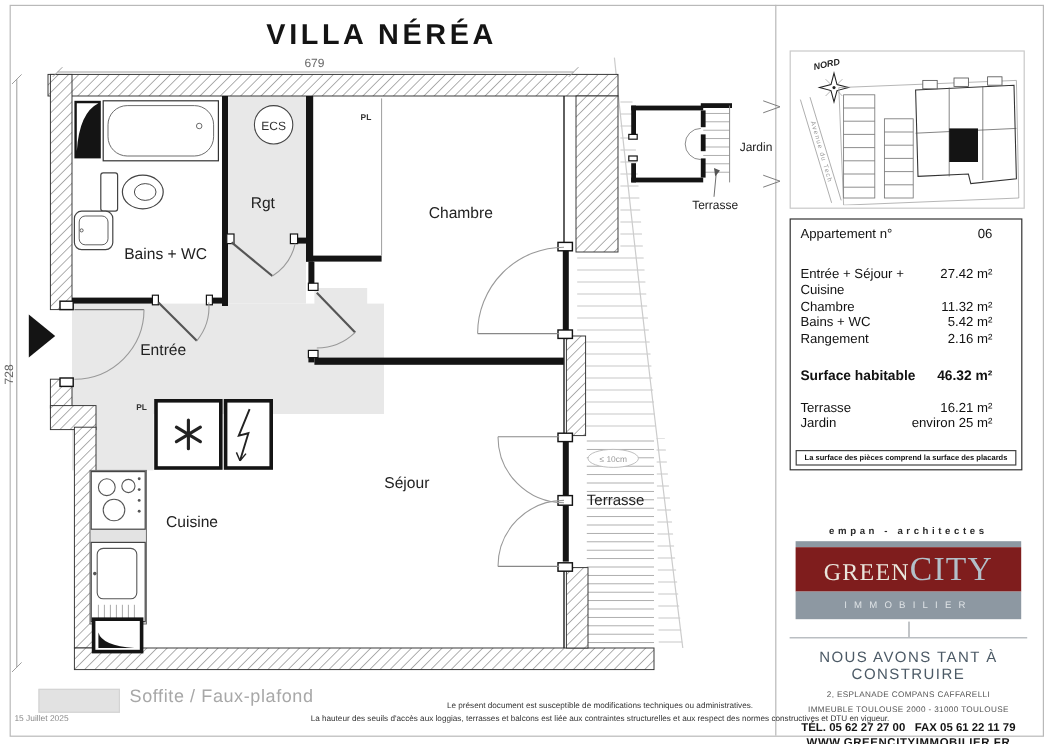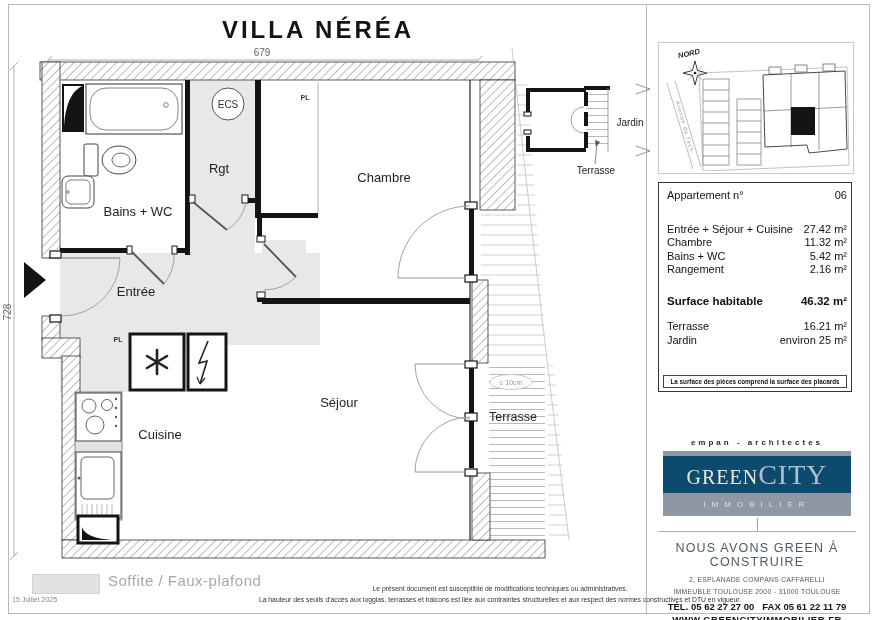--- a/index.html
+++ b/index.html
@@ -14,33 +14,33 @@
   svg text{font-family:"Liberation Sans",sans-serif;}
   .room-label{font-size:13px;fill:#222;}
   .small-label{font-size:7px;fill:#333;font-weight:bold;}
   .dim-label{font-size:10px;fill:#666;}
   .muted-label{font-size:7px;fill:#999;}
   .detail-label{font-size:10px;fill:#222;}
 
   
   .sitebox{position:absolute;left:658px;top:42px;width:194px;height:130px;border:1px solid #c9c9c9;}
   .infobox{position:absolute;left:658px;top:182px;width:194px;height:210px;border:1px solid #333;
-           box-sizing:border-box;padding:6px 4px 0 8px;}
+           box-sizing:border-box;padding:6px 24px 0 8px;}
   .irow{display:flex;justify-content:space-between;font-size:11px;line-height:13.5px;color:#111;}
   .irow .val{text-align:right;white-space:nowrap;}
   .gap20{height:20px;} .gap18{height:18px;} .gap12{height:12px;}
   .irow.total{font-weight:bold;font-size:11.5px;}
   .note{position:absolute;left:4px;right:4px;bottom:3px;border:1px solid #444;
         font-size:6.3px;font-weight:bold;text-align:center;padding:2px 0;color:#111;}
 
   .brand{position:absolute;left:658px;top:438px;width:198px;text-align:center;}
   .arch{font-size:8px;font-weight:bold;letter-spacing:3px;color:#2a2a2a;}
   .logo{width:188px;margin:4px auto 0 auto;}
   .logo-top{height:5px;background:#8d98a2;}
-  .logo-main{height:37px;background:#0c4a6e;display:flex;align-items:baseline;justify-content:center;}
+  .logo-main{height:37px;background:#7f1d1d;display:flex;align-items:baseline;justify-content:center;}
   .logo-main .green{font-family:"Liberation Serif",serif;font-size:20px;color:#eae6dc;
                     letter-spacing:1px;line-height:37px;}
   .logo-main .city{font-family:"Liberation Serif",serif;font-size:28px;color:#b3bfc8;
                    letter-spacing:1px;line-height:37px;}
   .logo-sub{height:23px;background:#8d98a2;font-size:8px;font-weight:normal;letter-spacing:6px;
             color:#dfe3e6;line-height:23px;}
   .logo-tick{width:1px;height:13px;background:#9aa0a5;margin:2px auto 0 auto;}
   .logo-rule{height:1px;background:#aaafb4;margin-top:0;}
   .tagline{margin-top:9px;font-size:12.5px;letter-spacing:1.2px;color:#4c5a66;}
   .addr{margin-top:3px;font-size:6.8px;letter-spacing:.3px;color:#555;line-height:9px;}
@@ -370,21 +370,21 @@
   <div class="logo">
     <div class="logo-top"></div>
     <div class="logo-main">
       <span class="green">GREEN</span>
         <span class="city">CITY</span>
     </div>
     <div class="logo-sub">IMMOBILIER</div>
   </div>
   <div class="logo-tick"></div>
   <div class="logo-rule"></div>
-  <div class="tagline">NOUS AVONS GREEN À CONSTRUIRE</div>
+  <div class="tagline">NOUS AVONS TANT À CONSTRUIRE</div>
   <div class="addr first">2, ESPLANADE COMPANS CAFFARELLI</div>
   <div class="addr">IMMEUBLE TOULOUSE 2000 - 31000 TOULOUSE</div>
   <div class="phone">TÉL. 05 62 27 27 00   FAX 05 61 22 11 79</div>
   <div class="web">WWW.GREENCITYIMMOBILIER.FR</div>
 </div>
 
 <div class="legend-swatch"></div>
 <div class="legend-label">Soffite / Faux-plafond</div>
 <div class="date">15 Juillet 2025</div>
 <div class="disclaimer">

